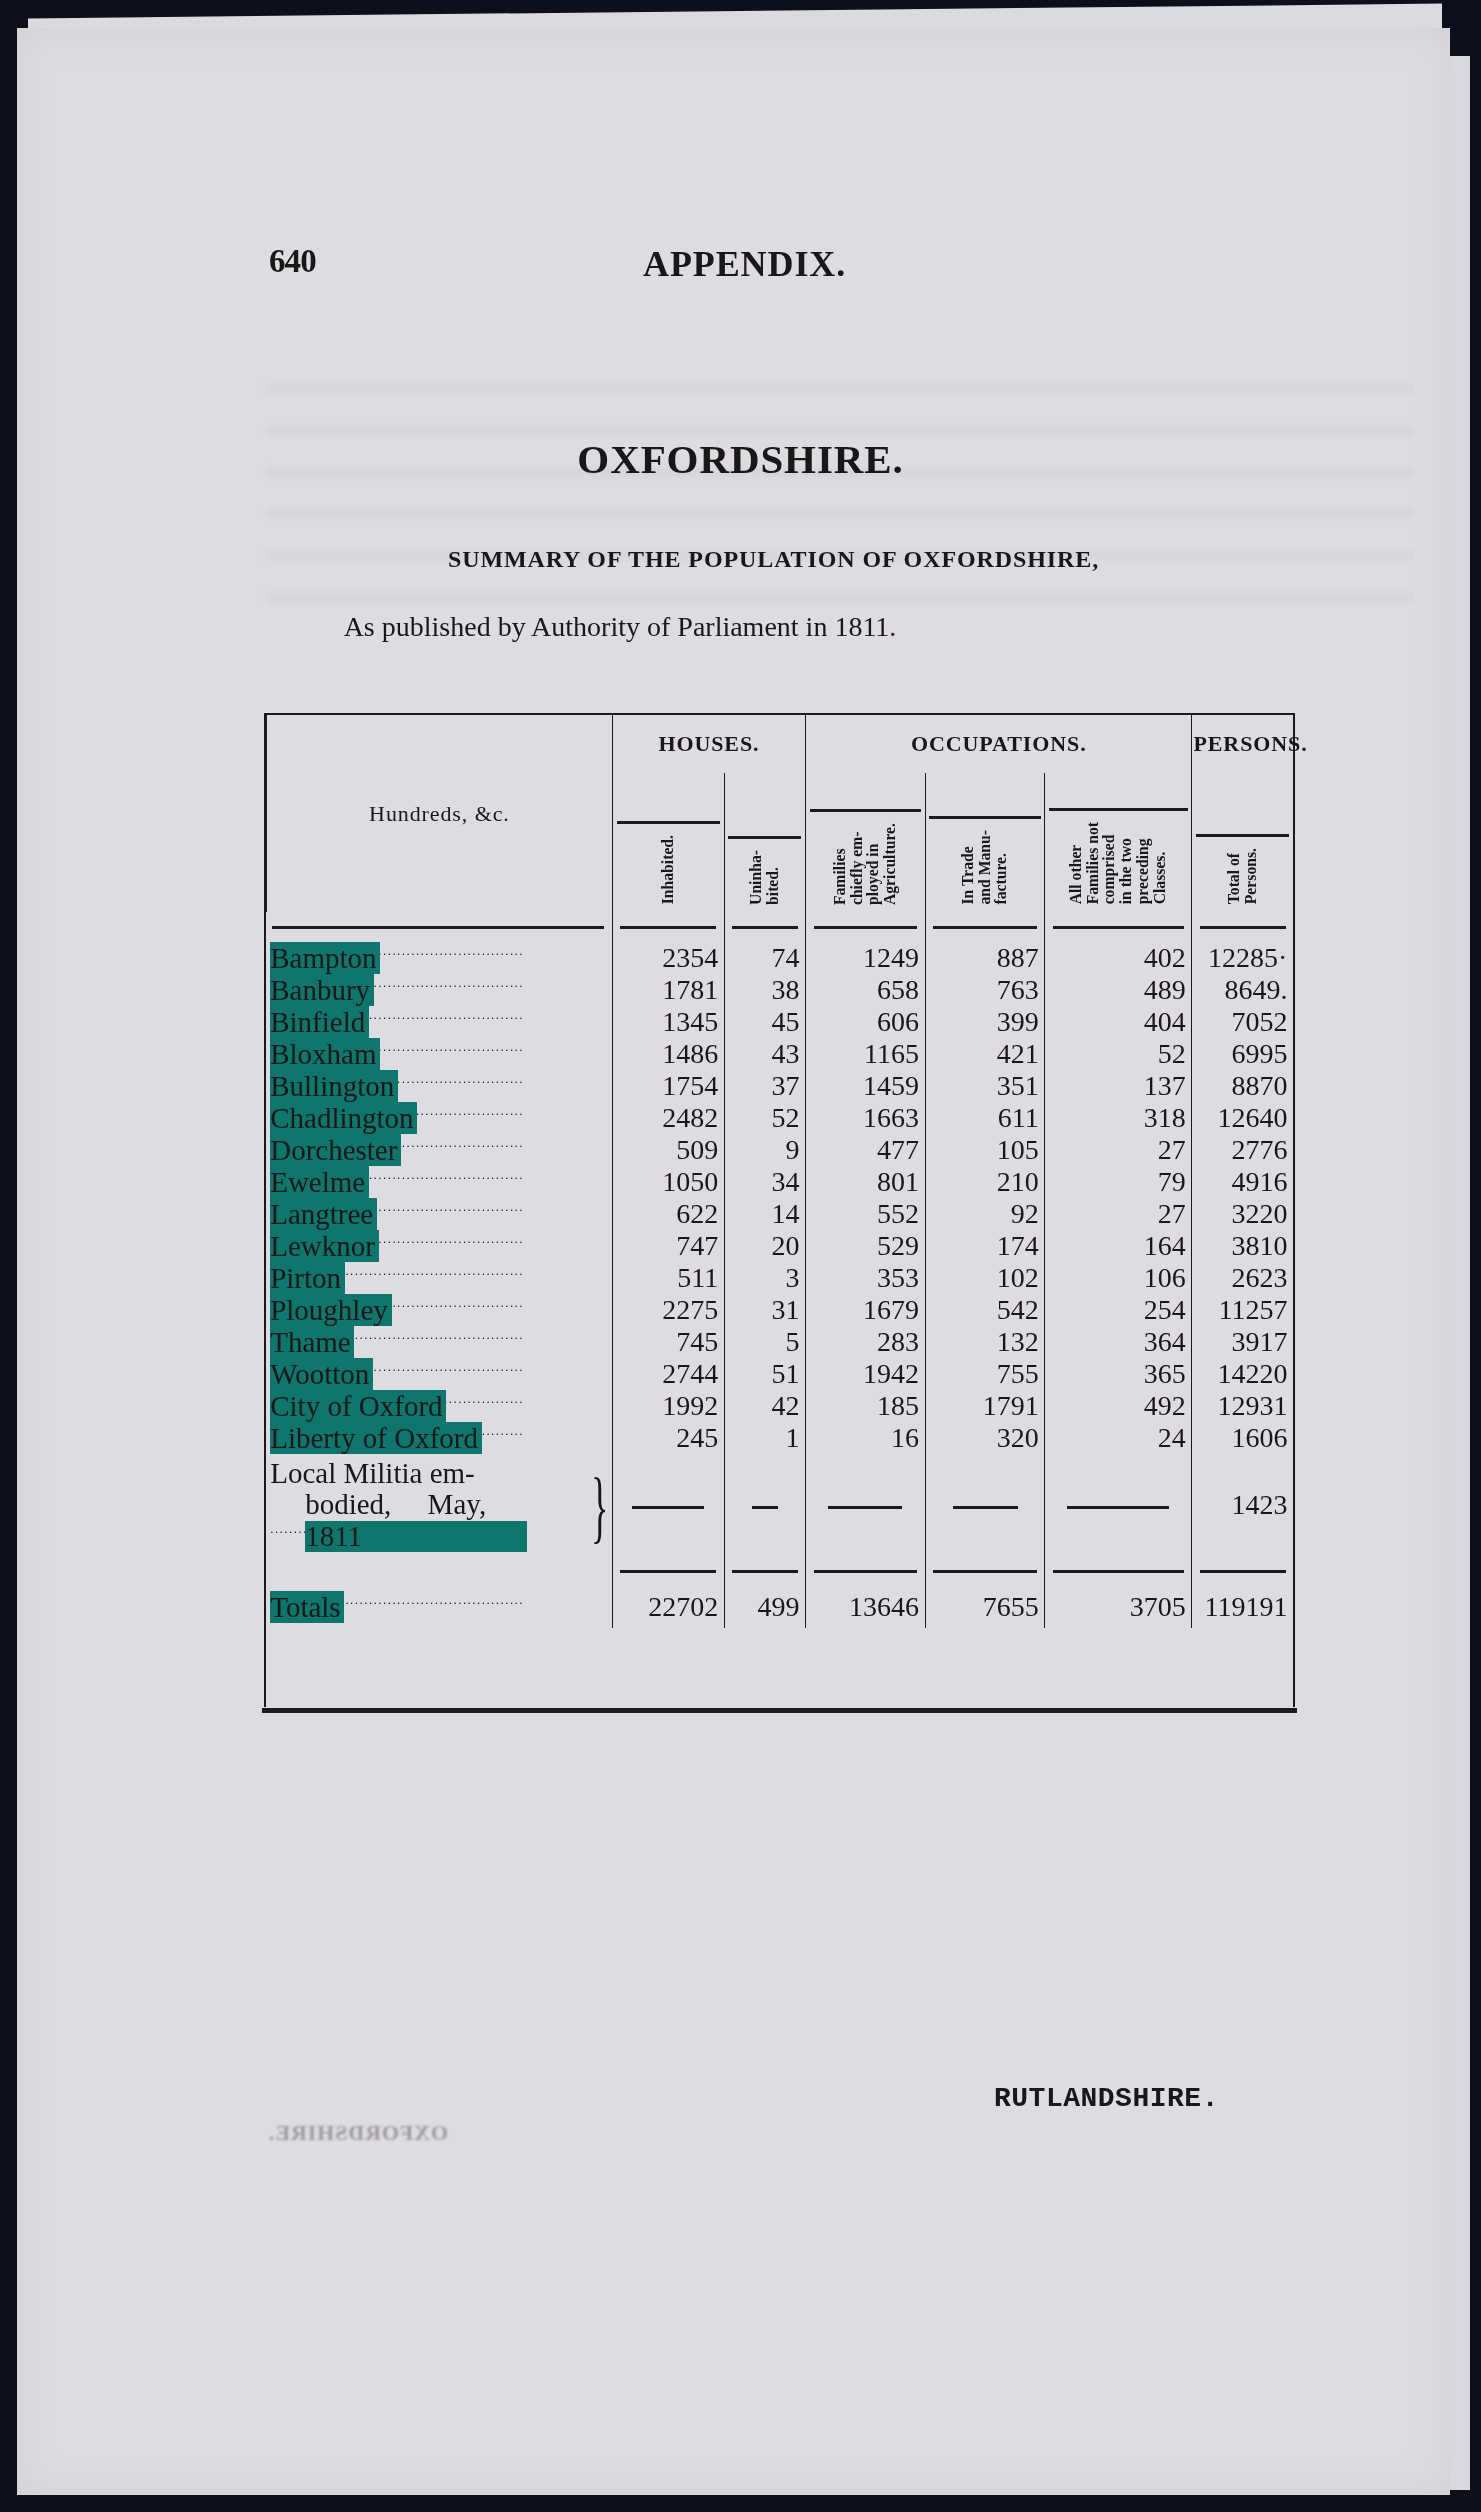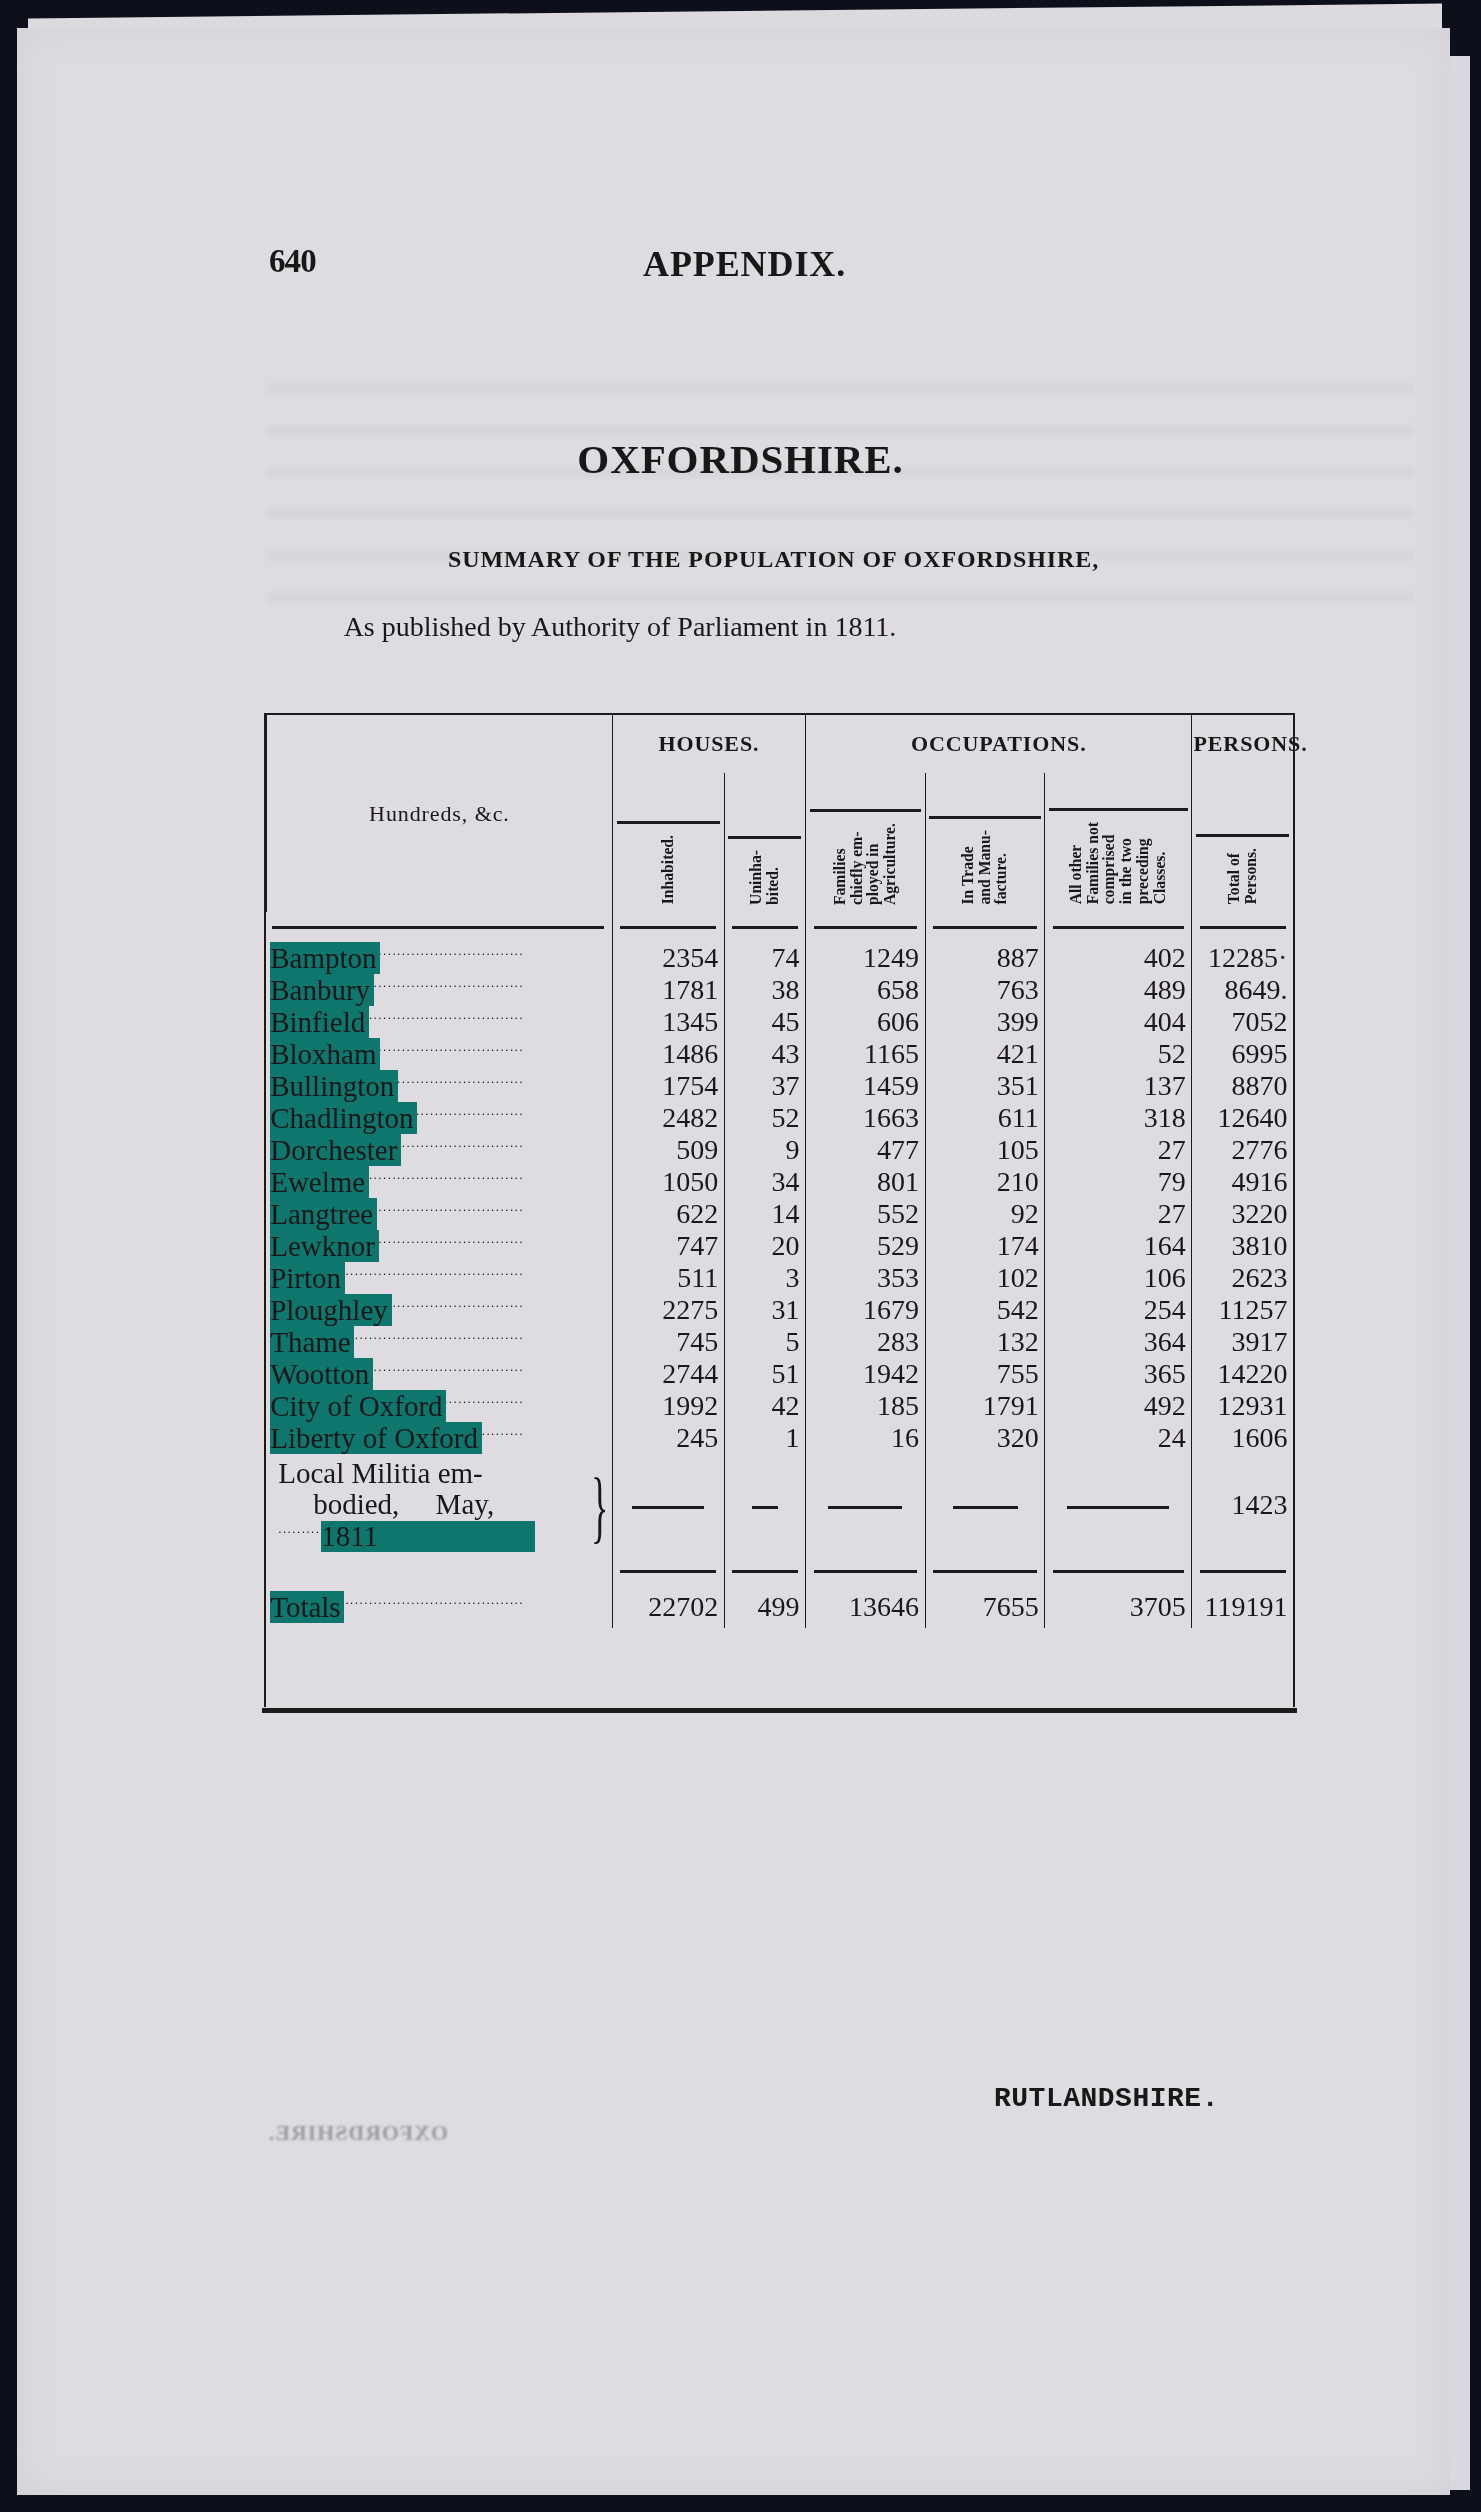--- a/index.html
+++ b/index.html
@@ -107,21 +107,21 @@
 
   tr.rule-row td { height:30px; vertical-align:middle; }
   tr.rule-row td .rule { margin:0 1.9px; }
 
   .militia td { height:102px; line-height:31.5px; vertical-align:middle; }
   .militia td.name { line-height:31.5px; position:relative; }
   .militia .brace {
     position:absolute; right:3.7px; top:5.6px; font-size:80px; line-height:93px; font-weight:normal;
     transform:scaleX(0.45); transform-origin:right center;
   }
-  .militia .mlines span { display:block;margin-left:8px; }
+  .militia .mlines span { display:block; }
   .dash { display:inline-block; height:2.8px; background:#1d1a1c; vertical-align:middle; }
 
   .totals td { height:42px; line-height:42px;margin-top:29px; }
 
   .catchword {
     position:absolute; left:994px; top:2083px; font-size:28px; font-weight:bold; letter-spacing:0.5px;font-family:Liberation Mono, monospace;
   }
   .bleed {
     position:absolute; left:268px; top:2120px; font-size:22px; color:rgba(80,75,80,0.45);
     transform:scaleX(-1); font-weight:bold; filter:blur(0.9px); letter-spacing:0.9px;

